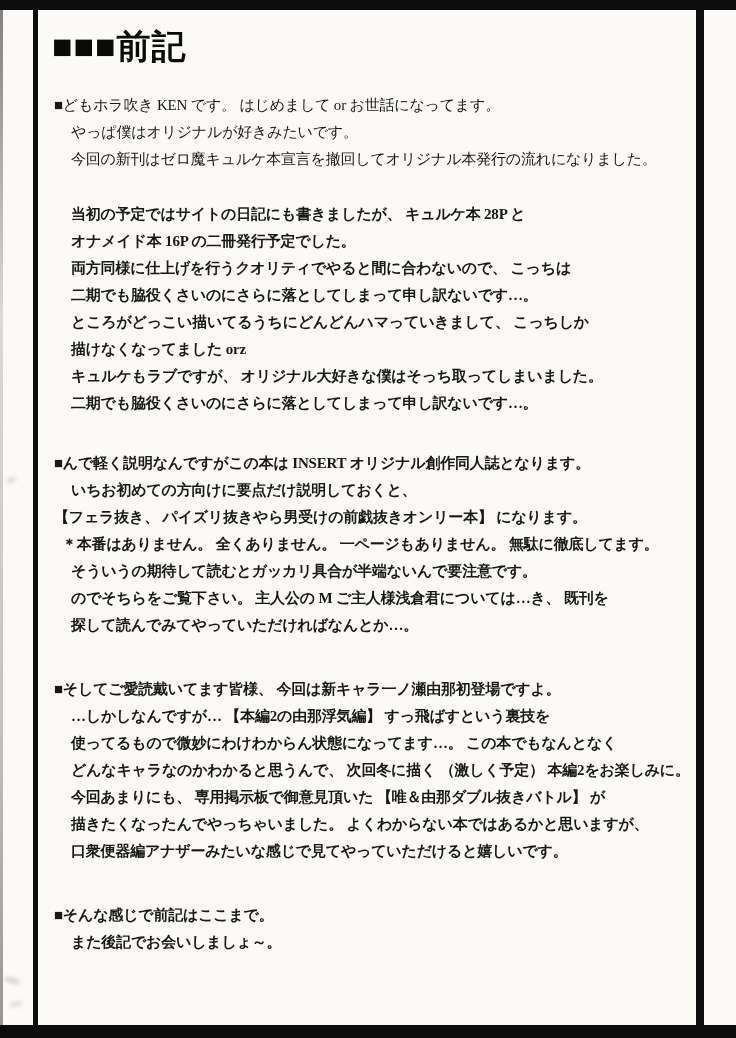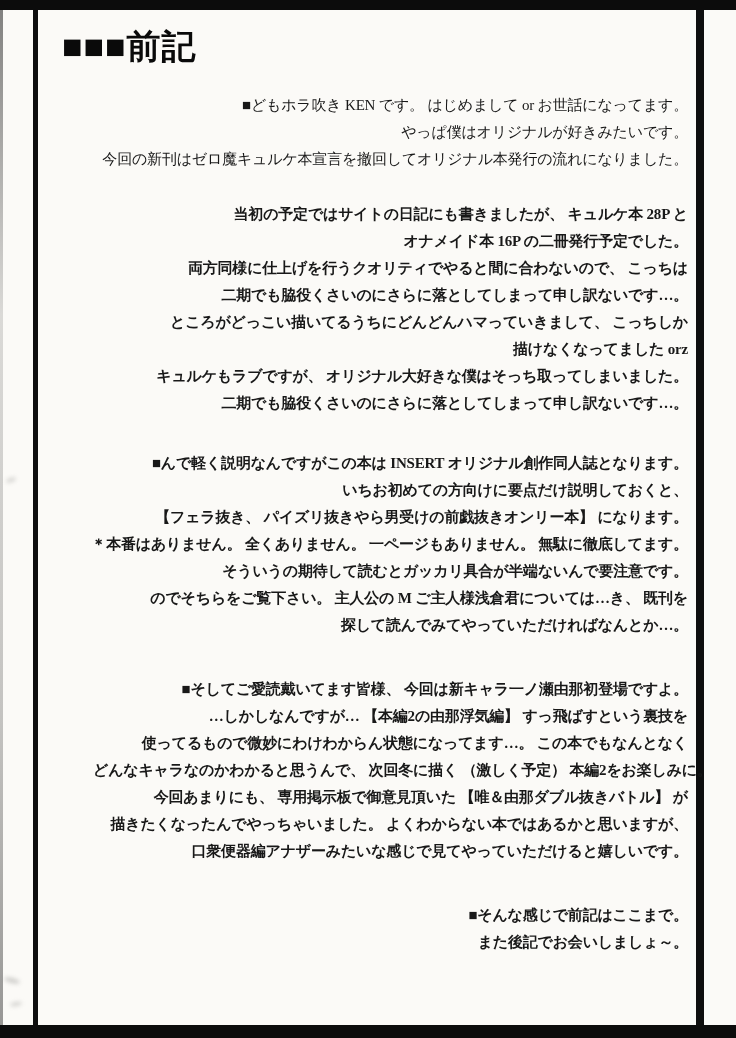--- a/index.html
+++ b/index.html
@@ -13,26 +13,26 @@
   .bar-bottom{position:absolute;left:0;bottom:0;width:736px;height:13px;background:#0c0c0c;}
   .rule-left{position:absolute;left:33px;top:10px;bottom:13px;width:5px;background:#0e0e0e;}
   .rule-right{position:absolute;left:696px;top:10px;bottom:13px;width:8px;background:#0e0e0e;}
   .edge-shadow{position:absolute;left:0;top:10px;bottom:13px;width:3px;
     background:linear-gradient(to bottom, rgba(30,30,30,.55), rgba(30,30,30,.15) 30%, rgba(30,30,30,.25) 70%, rgba(30,30,30,.45));}
   .smudge{position:absolute;border-radius:50%;filter:blur(2px);background:#8a8a86;}
   .sm1{left:6px;top:478px;width:10px;height:4px;opacity:.35;transform:rotate(-20deg);}
   .sm2{left:4px;top:978px;width:16px;height:5px;opacity:.4;transform:rotate(15deg);}
   .sm3{left:10px;top:1002px;width:12px;height:4px;opacity:.35;transform:rotate(-10deg);}
 
-  .content{position:absolute;left:62px;top:26px;width:640px;color:#1a1a1a;}
+  .content{position:absolute;left:52px;top:26px;width:640px;color:#1a1a1a;}
   .title{
     font-size:34px;font-weight:bold;color:#0a0a0a;letter-spacing:1px;
     margin:0 0 24px 0;line-height:42px;
   }
-  .para{margin:14px;text-align:right;}
+  .para{margin:2px;}
   .para + .para{margin-top:28px;font-weight:bold;}
   .para.gap-md{margin-top:33px;}
   .para.gap-lg{margin-top:37px;}
   .line{
     font-size:15px;line-height:27px;height:27px;white-space:nowrap;
     letter-spacing:-0.2px;color:#181818;
   }
   .line.ind{padding-left:17px;}
   .line.ind-half{padding-left:8px;}
   .page-number{

